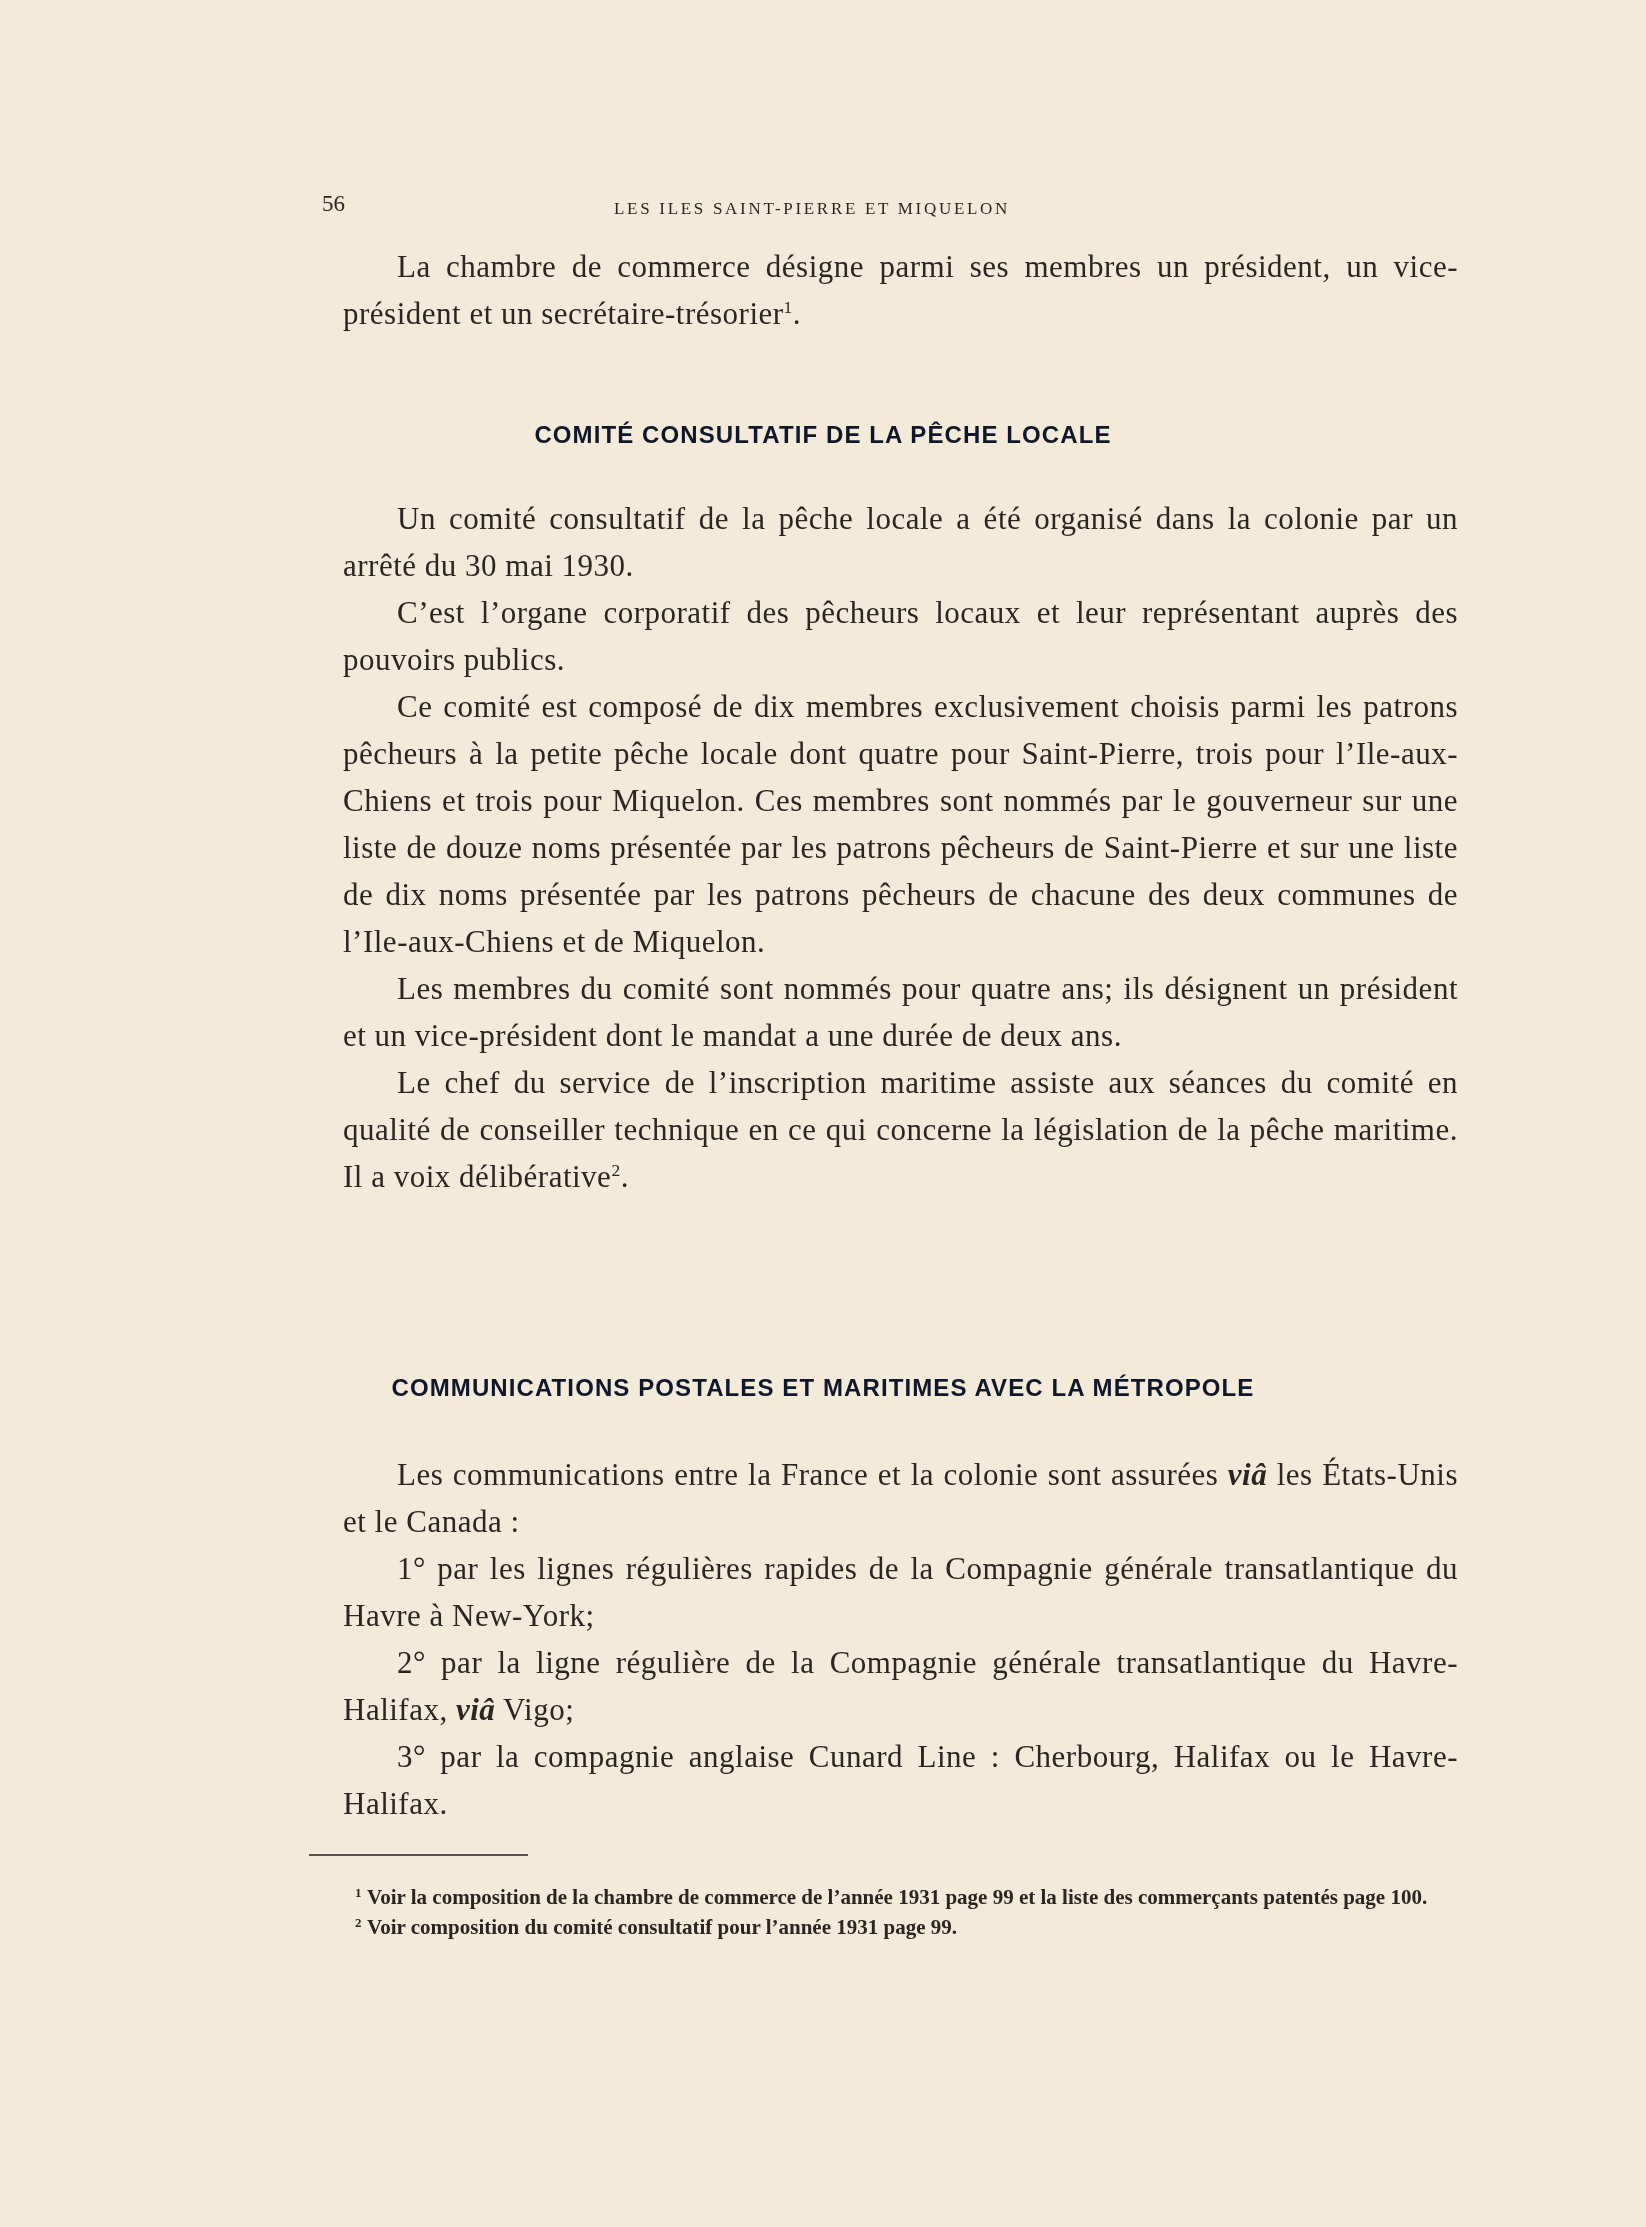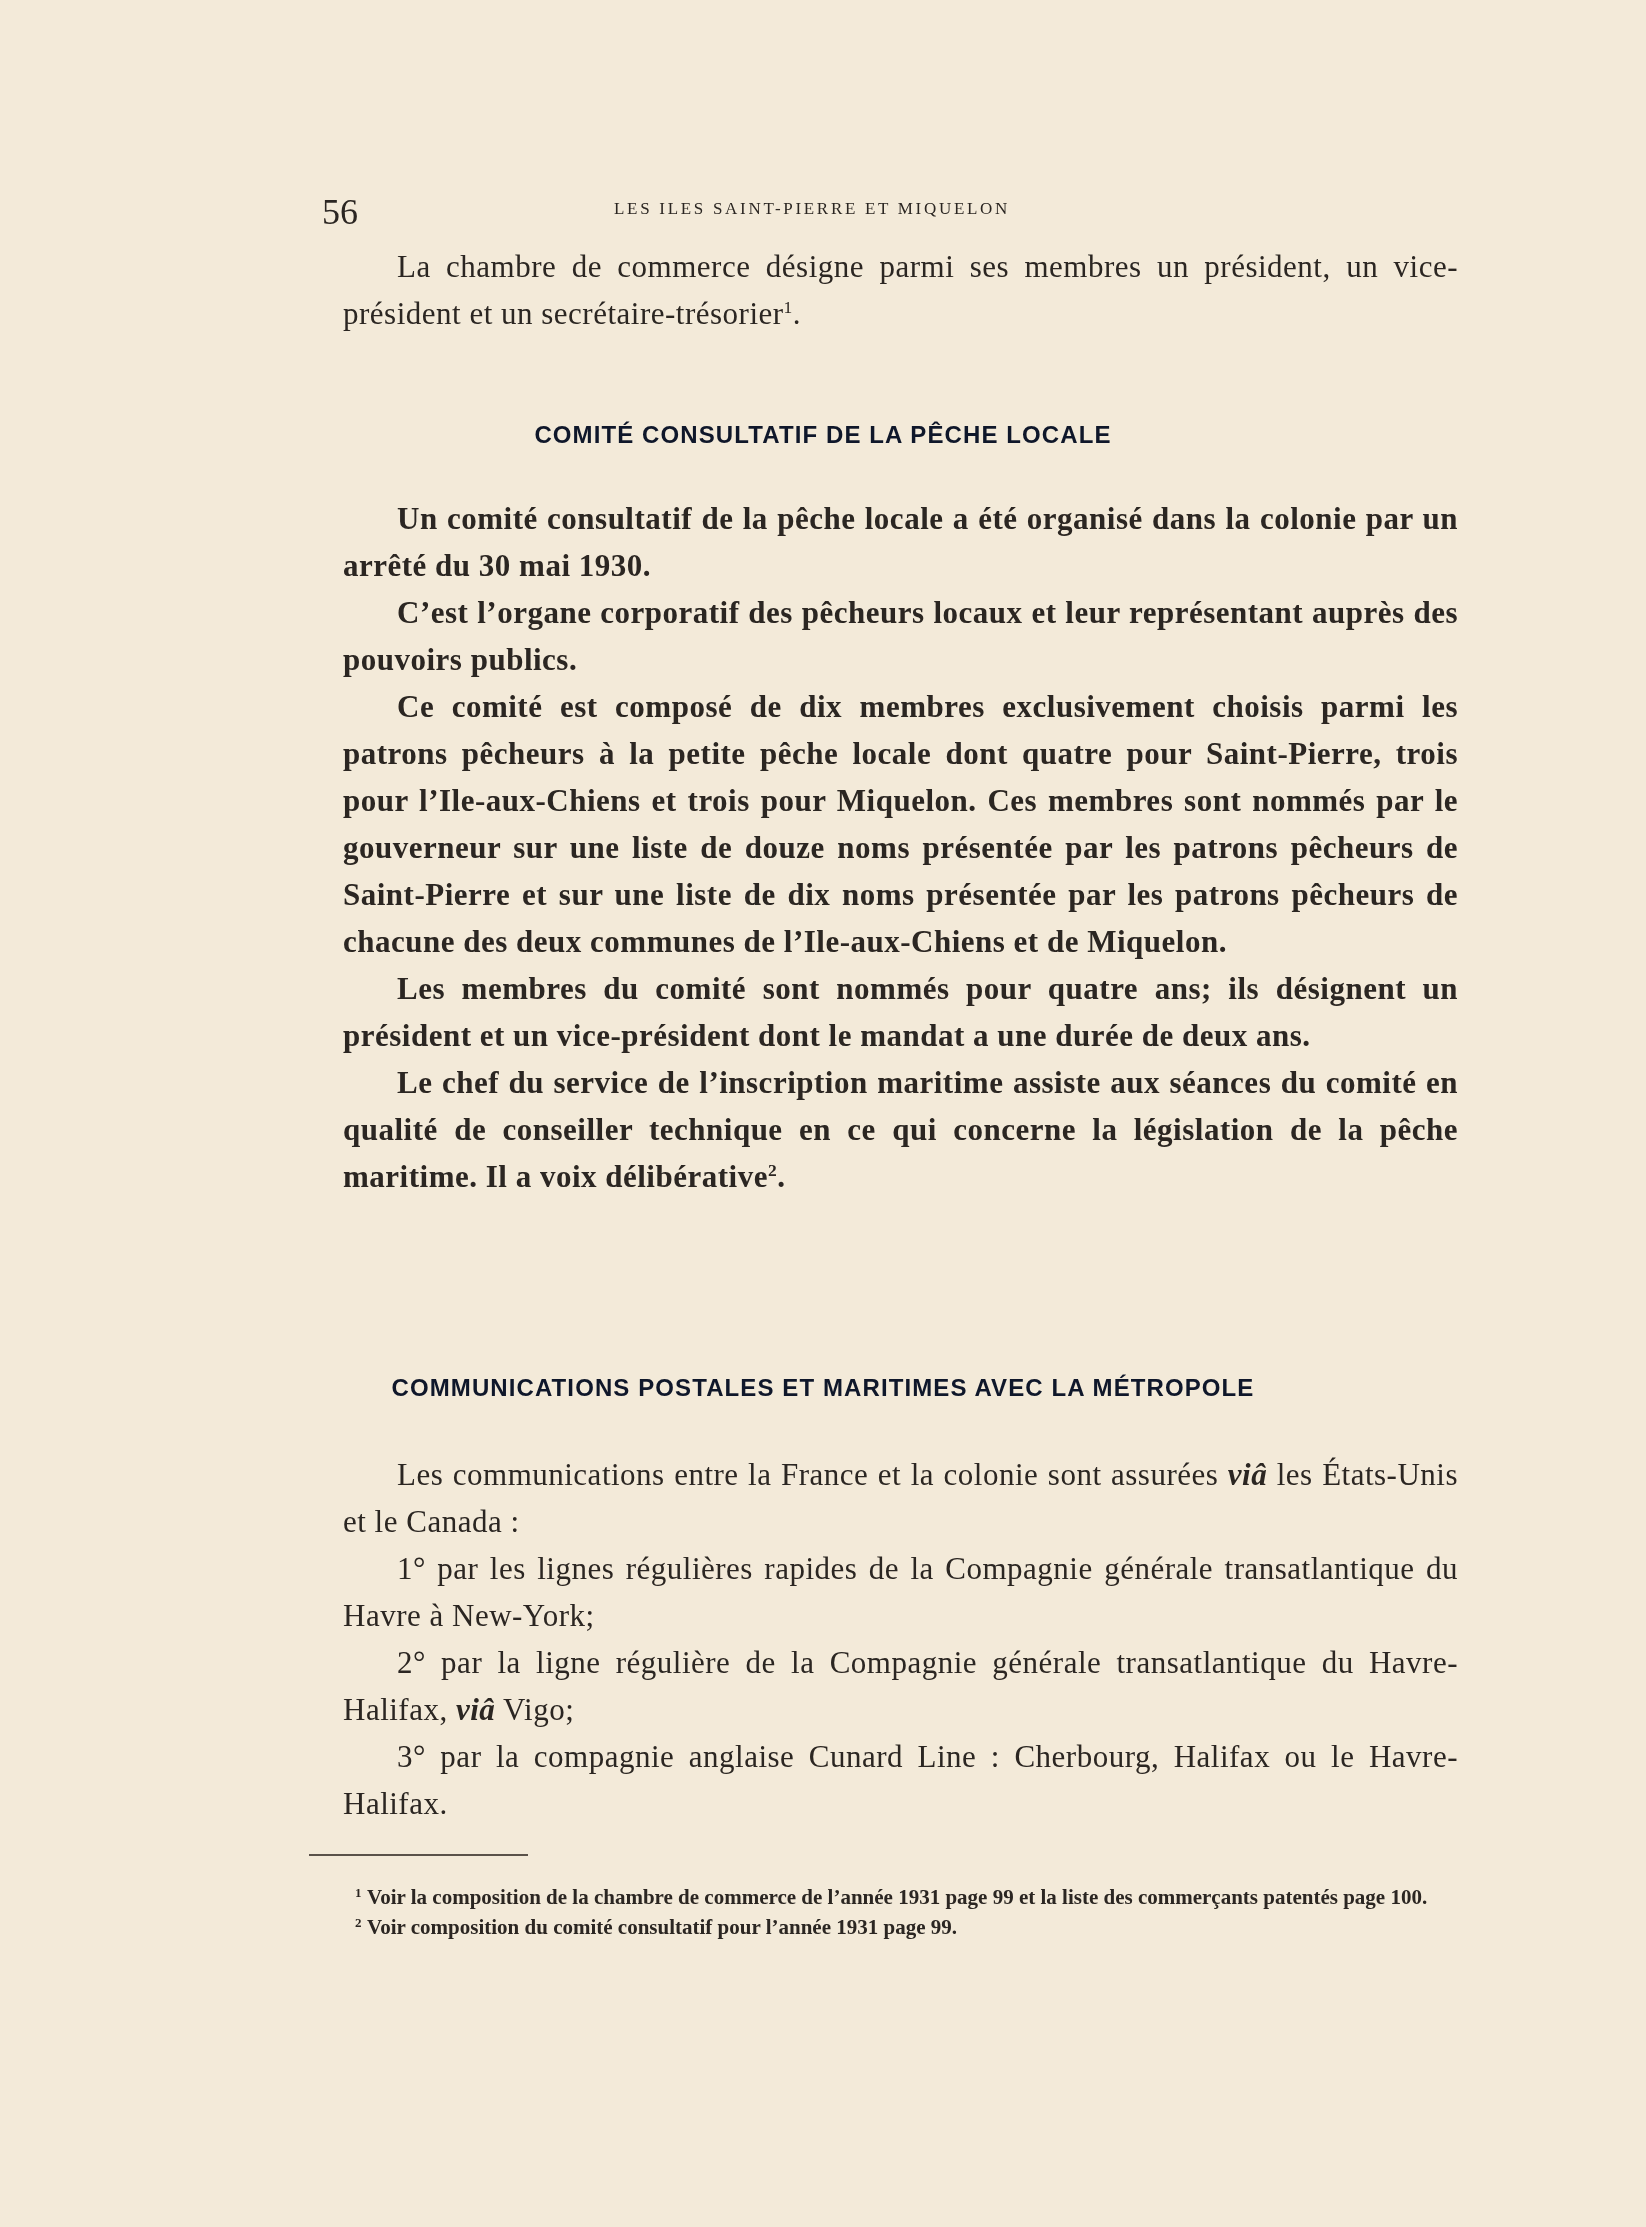--- a/index.html
+++ b/index.html
@@ -5,21 +5,21 @@
     html, body { margin: 0; padding: 0; }
     body {
       width: 1646px; height: 2227px;
       background: #f3ead9;
       position: relative; overflow: hidden;
       color: #2b2622;
       font-family: "DejaVu Serif", "Liberation Serif", serif;
     }
     .page { position: absolute; left: 0; top: 0; width: 1646px; height: 2227px; }
     .running-head { position: absolute; top: 191px; left: 322px; width: 1109px; height: 38px; }
-    .folio { position: absolute; left: 0; top: 0; font-size: 36px; font-family: "Liberation Serif", serif; }
+    .folio { position: absolute; left: 0; top: 0; font-size: 23px; font-family: "Liberation Serif", serif; }
     .head-title { position: absolute; left: 292px; top: 7.7px; font-size: 17px; letter-spacing: 2.7px; font-family: "Liberation Serif", serif; }
     .block { position: absolute; left: 314px; width: 1115px; margin-left: 29px; }
     .p { font-size: 31px; line-height: 47px; text-align: justify; margin: 0; font-family: "Liberation Serif", serif; letter-spacing: 0.5px; }
     .p.indent { text-indent: 54px; }
     .p sup { font-size: 17.5px; line-height: 0; }
     .heading { position: absolute; left: 0; width: 1646px; text-align: center; font-family: "Liberation Sans", sans-serif; font-weight: bold; font-size: 24px; letter-spacing: 1.1px; color: #0f172a; }
     em { font-style: italic; font-weight: bold; }
     .rule { position: absolute; left: 309px; top: 1854px; width: 219px; height: 1.6px; background: #5a524a; }
     .notes { position: absolute; left: 306px; top: 1880px; width: 1126px; }
     .note { font-size: 21px; line-height: 26px; margin: 0; font-weight: bold; font-family: "Liberation Serif", serif; text-align: justify; }
@@ -36,21 +36,21 @@
     <span class="folio">56</span>
     <span class="head-title">LES ILES SAINT-PIERRE ET MIQUELON</span>
   </div>
 
   <div class="block" style="top:243px;">
     <p class="p indent"><span>La chambre de commerce désigne parmi ses membres un président, un vice-président et un secrétaire-trésorier</span><sup>1</sup><span>.</span></p>
   </div>
 
   <div class="heading" style="top:421px;">COMITÉ CONSULTATIF DE LA PÊCHE LOCALE</div>
 
-  <div class="block" style="top:495px;font-weight:bold;">
+  <div class="block" style="top:495px;">
     <p class="p indent">Un comité consultatif de la pêche locale a été organisé dans la colonie par un arrêté du 30 mai 1930.</p>
     <p class="p indent">C’est l’organe corporatif des pêcheurs locaux et leur représentant auprès des pouvoirs publics.</p>
     <p class="p indent">Ce comité est composé de dix membres exclusivement choisis parmi les patrons pêcheurs à la petite pêche locale dont quatre pour Saint-Pierre, trois pour l’Ile-aux-Chiens et trois pour Miquelon. Ces membres sont nommés par le gouverneur sur une liste de douze noms présentée par les patrons pêcheurs de Saint-Pierre et sur une liste de dix noms présentée par les patrons pêcheurs de chacune des deux communes de l’Ile-aux-Chiens et de Miquelon.</p>
     <p class="p indent">Les membres du comité sont nommés pour quatre ans; ils désignent un président et un vice-président dont le mandat a une durée de deux ans.</p>
     <p class="p indent"><span>Le chef du service de l’inscription maritime assiste aux séances du comité en qualité de conseiller technique en ce qui concerne la législation de la pêche maritime. Il a voix délibérative</span><sup>2</sup><span>.</span></p>
   </div>
 
   <div class="heading" style="top:1374px;">COMMUNICATIONS POSTALES ET MARITIMES AVEC LA MÉTROPOLE</div>
 
   <div class="block" style="top:1451px;">

